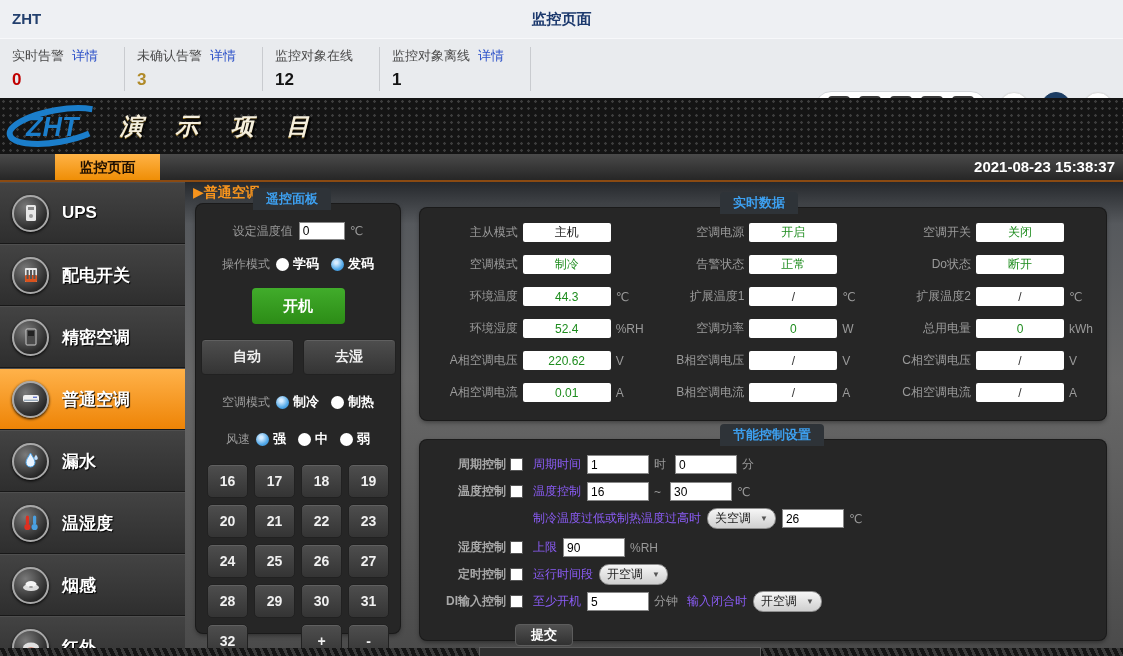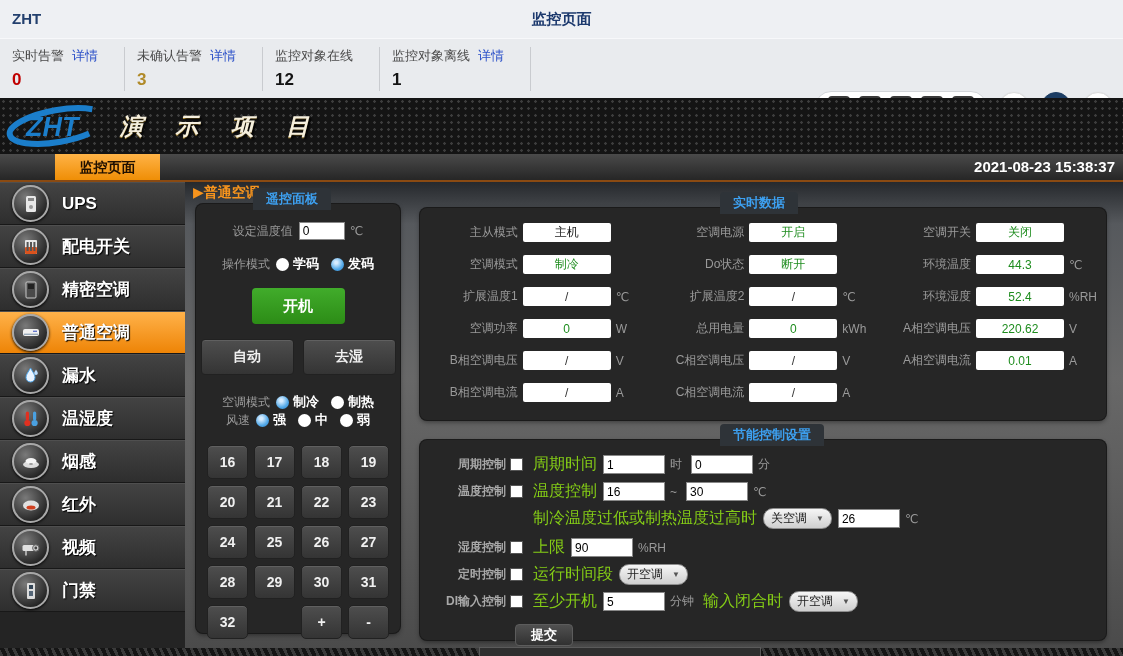--- a/index.html
+++ b/index.html
@@ -37,21 +37,21 @@
   .light-off { right:8px; background:linear-gradient(#bcbcbc,#8a8a8a); }
 
   
   .tab-strip { position:absolute; top:154px; left:0; right:0; height:28px; background:linear-gradient(#4a4a4a,#262626); border-bottom:2px solid #8a4a12; }
   .active-tab { position:absolute; left:55px; top:0; width:105px; height:26px; background:linear-gradient(#ffb347,#ef8e06); color:#201000; font-weight:bold; font-size:14px; text-align:center; line-height:26px; cursor:pointer; }
   .timestamp { position:absolute; right:8px; top:4px; color:#fff; font-weight:bold; font-size:15px; }
 
   
   .content { position:absolute; top:182px; left:0; right:0; bottom:8px; }
   .sidebar { position:absolute; left:0; top:0; bottom:0; width:185px; background:#242424; }
-  .side-item { height:43px; display:flex; align-items:center; gap:13px; padding-left:12px;
+  .side-item { height:62px; display:flex; align-items:center; gap:13px; padding-left:12px;
     background:linear-gradient(#434343,#2e2e2e); border-bottom:1px solid #181818; border-top:1px solid #4f4f4f; cursor:pointer; }
   .side-item.active { background:linear-gradient(#ffb24a,#ee8406); }
   .side-icon { flex:none; width:37px; height:37px; border-radius:50%; background:radial-gradient(circle at 35% 30%,#7a7a7a,#222 78%);
     border:2px solid #a8a8a8; display:flex; align-items:center; justify-content:center; box-shadow:0 1px 3px #000; }
   .side-label { color:#fff; font-weight:bold; font-size:17px; text-shadow:1px 1px 1px #000; }
 
   .main { position:absolute; left:185px; right:0; top:0; bottom:0;
     background:linear-gradient(180deg,#26292d 0%,#56595d 9%,#686868 42%,#575757 78%,#4b4b4b 100%); }
   .section-title { position:absolute; left:8px; top:2px; color:#f7941d; font-weight:bold; font-size:14px; }
 
@@ -71,42 +71,42 @@
   .radio-opt { display:flex; gap:4px; align-items:center; cursor:pointer; }
   .radio { width:13px; height:13px; border-radius:50%; background:#fff; }
   .radio.checked { background:radial-gradient(circle at 40% 35%,#d6ecff 12%,#51a8e8 60%,#2f80c8); }
   .radio-label { color:#fff; font-weight:bold; font-size:13px; }
   .btn-row { display:flex; justify-content:center; gap:9px; margin-top:15px; }
   .big-btn { width:93px; height:36px; border-radius:4px; font-weight:bold; font-size:15px; color:#fff; display:flex; align-items:center; justify-content:center; cursor:pointer; }
   .btn-on { background:linear-gradient(#41ac2b,#2c8c16); }
   .btn-off { background:linear-gradient(#d2470f,#b23305); }
   .btn-dark { background:linear-gradient(#4e4e4e,#343434); border:1px solid #212121; box-shadow:inset 0 1px 0 #606060; color:#f0f0f0; font-size:14px; }
   .rp-acmode { margin-top:18px; }
-  .rp-fan { }
+  .rp-fan { margin-top:19px; }
   .num-grid { display:grid; grid-template-columns:repeat(4,1fr); gap:6px; margin:16px 11px 0; }
   .num-btn { height:34px; border-radius:5px; background:linear-gradient(#4e4e4e,#343434); border:1px solid #212121;
     box-shadow:inset 0 1px 0 #606060; color:#f0f0f0; font-weight:bold; font-size:14px; cursor:pointer; font-family:inherit; }
 
   
   .data-panel { left:235px; top:26px; width:686px; height:212px; }
   .data-panel .panel-tab { left:300px; }
   .rt-grid { display:grid; grid-template-columns:1fr 1fr 1fr; padding:15px 6px 0 0; row-gap:13px; }
   .rt-cell { display:flex; align-items:center; height:19px; }
   .rt-label { flex:1; text-align:right; color:#9a9a9a; font-size:12px; padding-right:5px; white-space:nowrap; }
   .rt-box { width:88px; height:19px; background:#fff; border-radius:2px; font-size:12px; display:flex; align-items:center; justify-content:center; flex:none; }
   .rt-unit { width:36px; padding-left:5px; color:#9a9a9a; font-size:12px; flex:none; }
 
   
   .energy-panel { left:235px; top:258px; width:686px; height:200px; }
   .energy-panel .panel-tab { left:300px;text-align:right; }
   .en-body { padding:14px 0 0 10px; }
   .en-row { display:flex; align-items:center; margin-bottom:6px; height:21px; }
   .en-ctrl { width:76px; text-align:right; color:#a8a8a8; font-size:12px; font-weight:bold; white-space:nowrap; }
   .cb { width:13px; height:13px; background:#fff; border:1px solid #555; margin:0 10px 0 4px; flex:none; cursor:pointer; }
-  .en-label { color:#84cc16; font-size:16px; margin-right:6px; white-space:nowrap; }
+  .en-label { color:#8b5cf6; font-size:12px; margin-right:6px; white-space:nowrap; }
   .en-input { width:62px; height:19px; border:1px solid #888; background:#fff; font-size:12px; padding:0 3px; margin-right:5px; font-family:inherit; }
   .en-unit { color:#9a9a9a; font-size:12px; margin-right:9px; }
   .sel { height:21px; background:linear-gradient(#f6f6f6,#cfcfcf); border:1px solid #8e8e8e; border-radius:10px; display:flex; align-items:center; font-size:12px; color:#222; padding:0 7px; gap:9px; margin-right:6px; cursor:pointer; }
   .sel .arrow { font-size:8px; color:#555; }
   .overflow-row { margin-left:103px; margin-bottom:8px; }
   .submit-btn { margin:6px 0 0 85px; width:58px; height:22px; background:linear-gradient(#505050,#313131); border:1px solid #5c5c5c; border-radius:4px; color:#fff; font-weight:bold; font-size:13px; cursor:pointer; font-family:inherit; }
 
   
   .footer-stripes { position:absolute; bottom:0; left:0; right:0; height:8px; background:repeating-linear-gradient(65deg,#3a3a3a 0 3px,#151515 3px 7px); }
   .footer-handle { position:absolute; bottom:0; left:480px; width:280px; height:8px; background:#2f2f2f; box-shadow:0 0 0 1px #5a5a5a; }
@@ -460,20 +460,25 @@
               <span class="rt-box" style="color: rgb(30, 140, 30);">关闭</span>
               <span class="rt-unit"></span>
             </div>
 
             <div class="rt-cell">
               <span class="rt-label">空调模式</span>
               <span class="rt-box" style="color: rgb(30, 140, 30);">制冷</span>
               <span class="rt-unit"></span>
             </div>
 
+            <div class="rt-cell">
+              <span class="rt-label">告警状态</span>
+              <span class="rt-box" style="color: rgb(30, 140, 30);">正常</span>
+              <span class="rt-unit"></span>
+            </div>
 
             <div class="rt-cell">
               <span class="rt-label">Do状态</span>
               <span class="rt-box" style="color: rgb(30, 140, 30);">断开</span>
               <span class="rt-unit"></span>
             </div>
 
             <div class="rt-cell">
               <span class="rt-label">环境温度</span>
               <span class="rt-box" style="color: rgb(30, 140, 30);">44.3</span>

